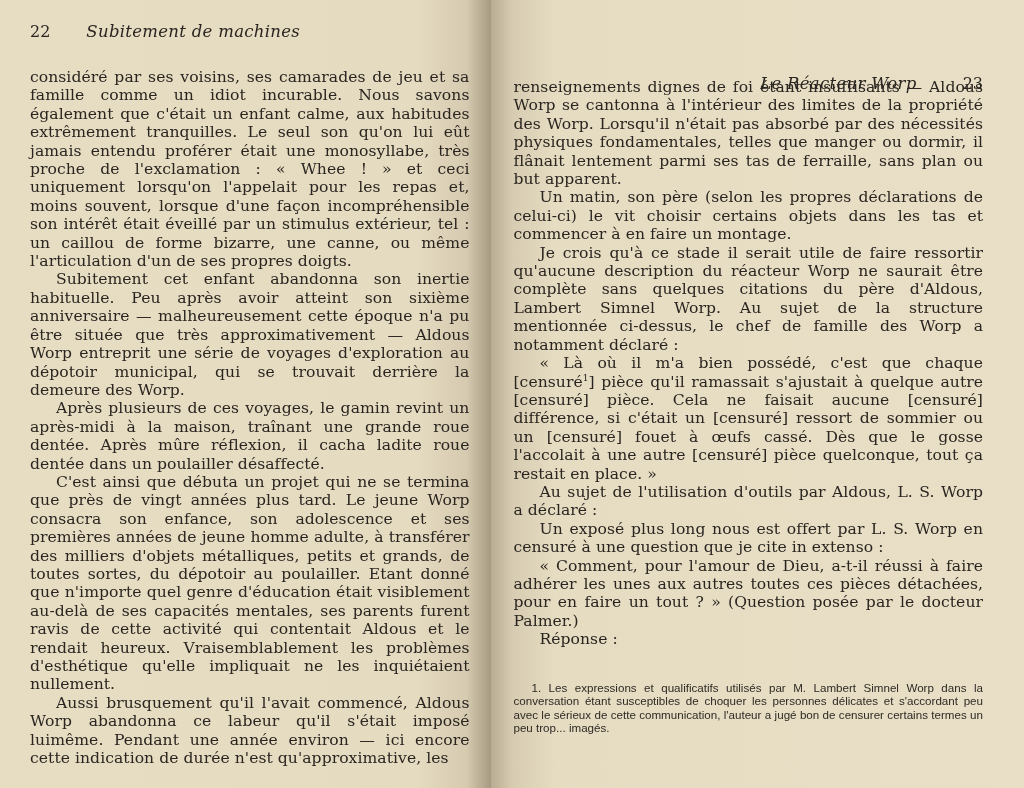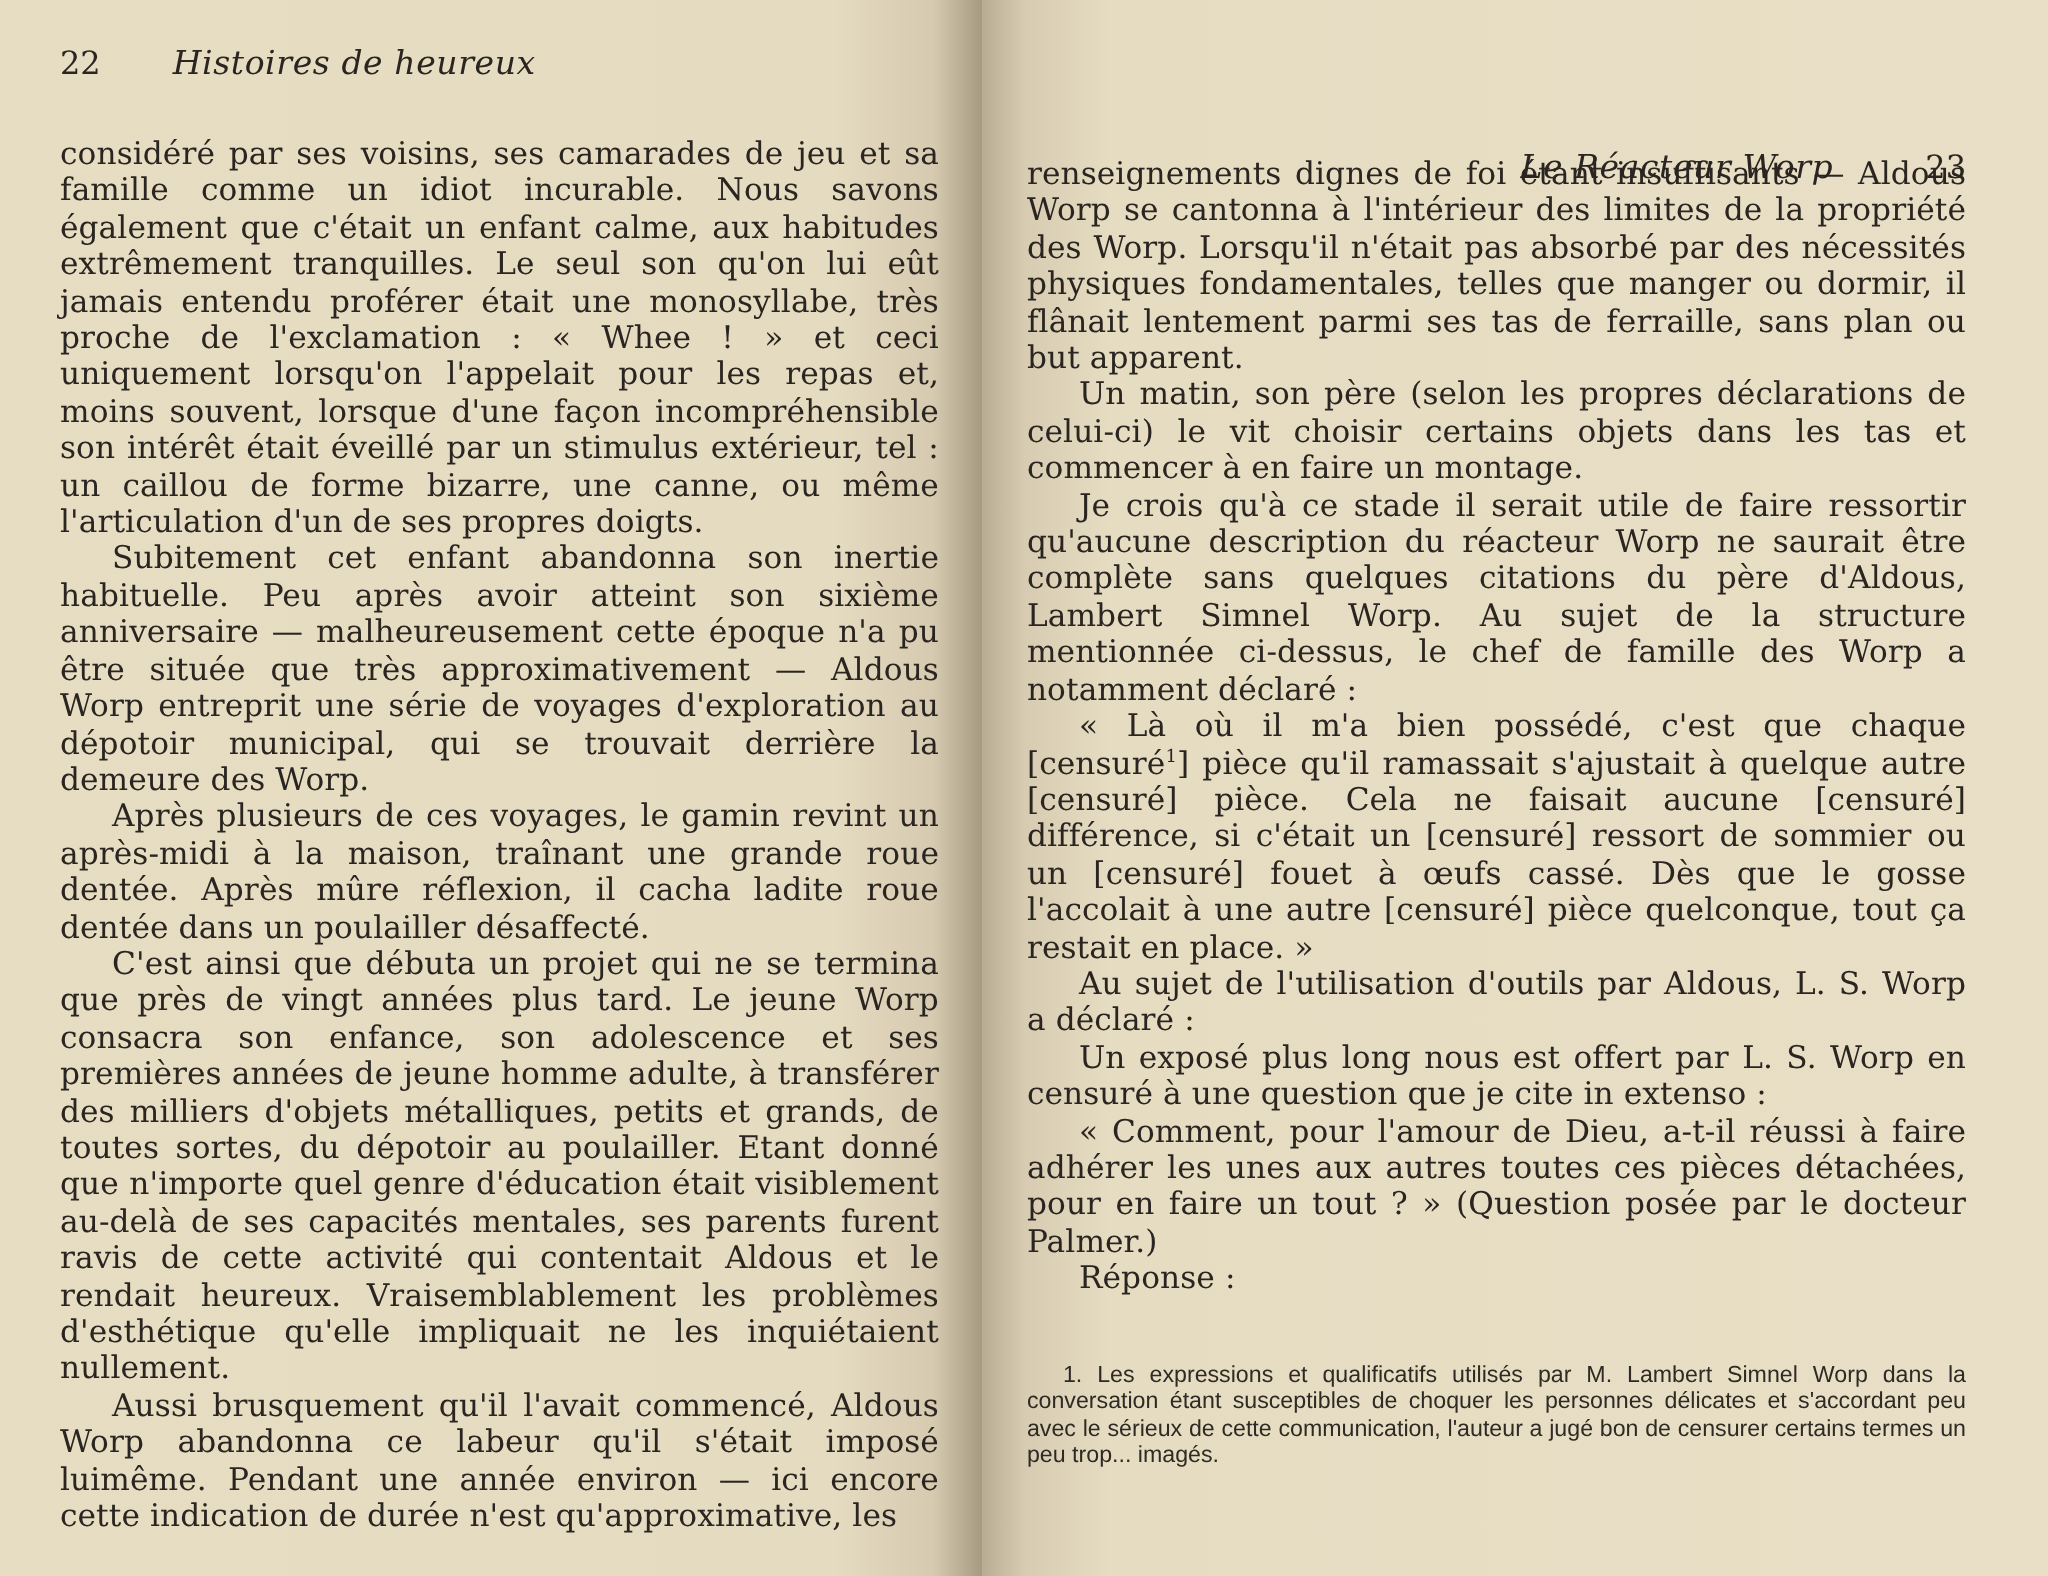--- a/index.html
+++ b/index.html
@@ -53,21 +53,21 @@
   sup { font-size: 9px; vertical-align: super; line-height: 0; }
 </style>
 </head>
 <body>
 
 <div class="spread">
 
   <div class="page page-left">
     <div class="running-head">
       <span class="folio">22</span>
-      <span class="head-title">Histoires de heureux</span>
+      <span class="head-title">Subitement de machines</span>
     </div>
     <div class="body-text">
       <p class="noindent">considéré par ses voisins, ses camarades de jeu et sa famille comme un idiot incurable. Nous savons également que c'était un enfant calme, aux habitudes extrêmement tranquilles. Le seul son qu'on lui eût jamais entendu proférer était une monosyllabe, très proche de l'exclamation : « Whee ! » et ceci uniquement lorsqu'on l'appelait pour les repas et, moins souvent, lorsque d'une façon incompréhensible son intérêt était éveillé par un stimulus extérieur, tel : un caillou de forme bizarre, une canne, ou même l'articulation d'un de ses propres doigts.</p>
       <p>Subitement cet enfant abandonna son inertie habituelle. Peu après avoir atteint son sixième anniversaire — malheureusement cette époque n'a pu être située que très approximativement — Aldous Worp entreprit une série de voyages d'exploration au dépotoir municipal, qui se trouvait derrière la demeure des Worp.</p>
       <p>Après plusieurs de ces voyages, le gamin revint un après-midi à la maison, traînant une grande roue dentée. Après mûre réflexion, il cacha ladite roue dentée dans un poulailler désaffecté.</p>
       <p>C'est ainsi que débuta un projet qui ne se termina que près de vingt années plus tard. Le jeune Worp consacra son enfance, son adolescence et ses premières années de jeune homme adulte, à transférer des milliers d'objets métalliques, petits et grands, de toutes sortes, du dépotoir au poulailler. Etant donné que n'importe quel genre d'éducation était visiblement au-delà de ses capacités mentales, ses parents furent ravis de cette activité qui contentait Aldous et le rendait heureux. Vraisemblablement les problèmes d'esthétique qu'elle impliquait ne les inquiétaient nullement.</p>
       <p>Aussi brusquement qu'il l'avait commencé, Aldous Worp abandonna ce labeur qu'il s'était imposé luimême. Pendant une année environ — ici encore cette indication de durée n'est qu'approximative, les</p>
     </div>
   </div>
 

